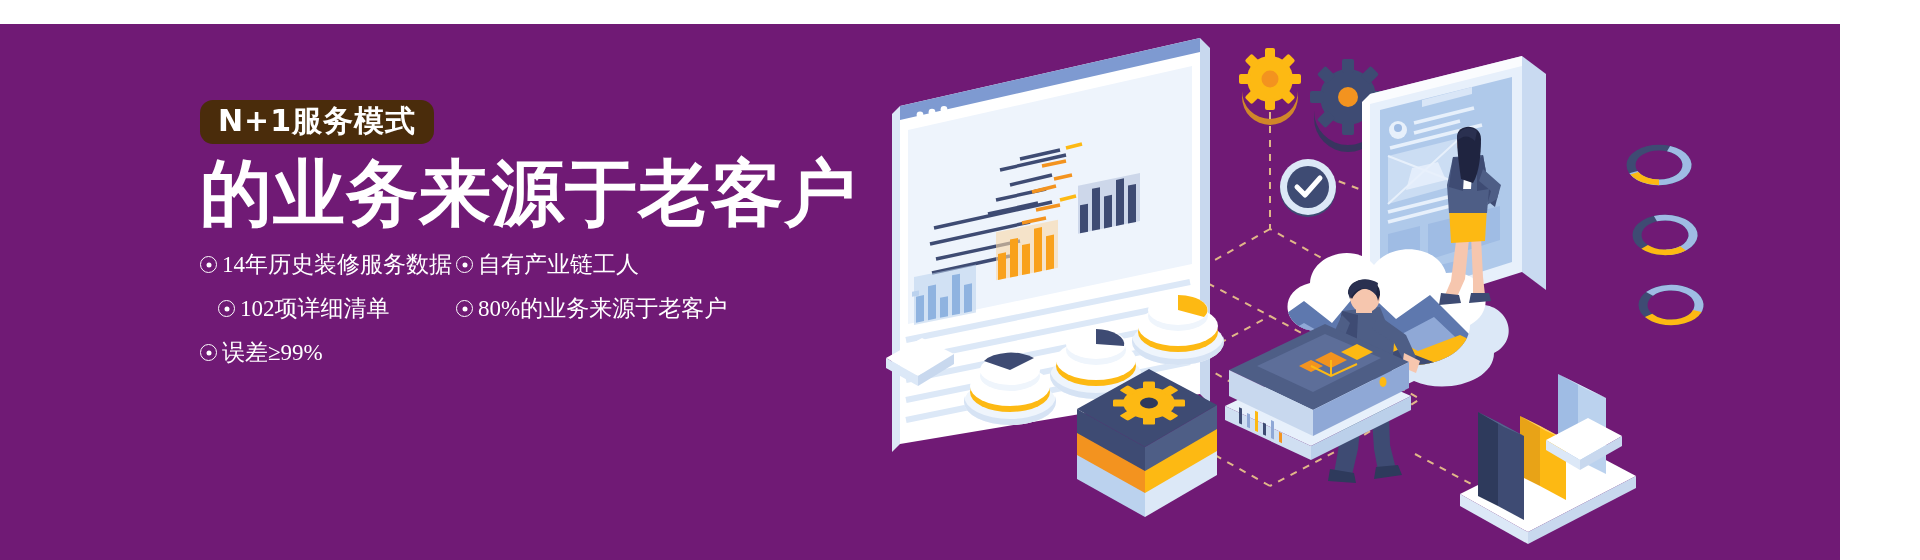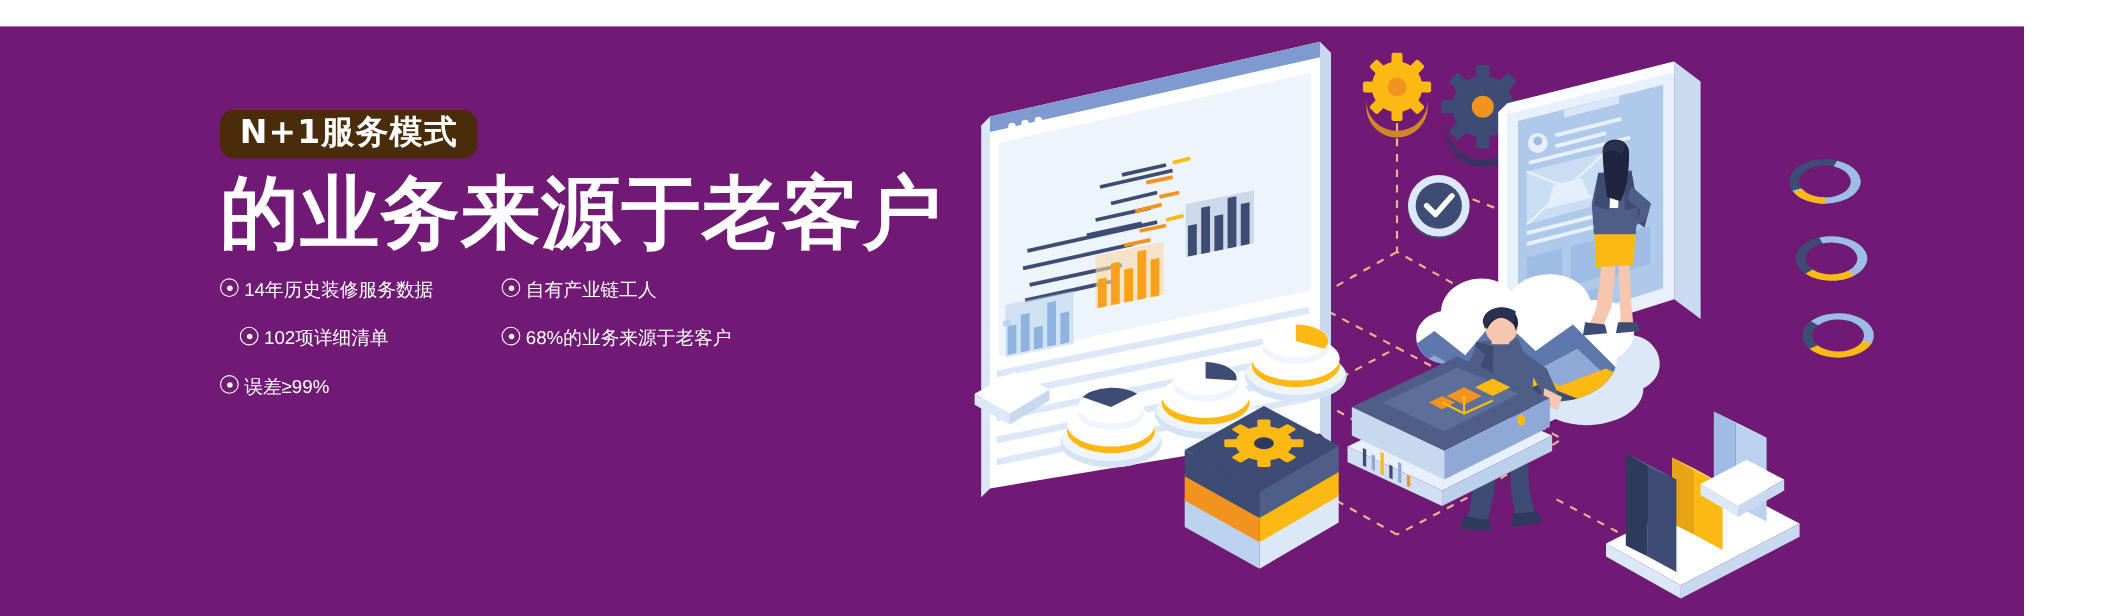--- a/index.html
+++ b/index.html
@@ -40,24 +40,24 @@
     font-family:"DejaVu Sans","Liberation Sans",sans-serif;
   }
   #bullets{
     margin-top:22px;
     position:relative;
     width:720px;
   }
   .bullet{
     position:absolute;
     color:#ffffff;
-    font-size:17px;
+    font-size:23px;
     line-height:1;
     white-space:nowrap;
-    font-family:Liberation Sans, sans-serif;
+    font-family:Liberation Serif, serif;
   }
   .bullet .dot{
     display:inline-block;
     width:15px;height:15px;
     border:1.6px solid #ffffff;
     border-radius:50%;
     position:relative;
     margin-right:5px;
     vertical-align:-1px;
   }
@@ -144,21 +144,21 @@
 
       <div class="bullet b2">
         <span class="dot"></span><span>误差≥99%</span>
       </div>
 
       <div class="bullet b3">
         <span class="dot"></span><span>自有产业链工人</span>
       </div>
 
       <div class="bullet b4">
-        <span class="dot"></span><span>68%的业务来源于老客户</span>
+        <span class="dot"></span><span>80%的业务来源于老客户</span>
       </div>
 
     </div>
   </div>
 
   <div id="illustration">
 
     <svg id="wires" viewBox="0 0 900 560">
       <g fill="none" stroke="#E8C08A" stroke-width="2" stroke-dasharray="7 7" opacity=".95">
         <path d="M250 60 L250 205 L330 250"></path>

